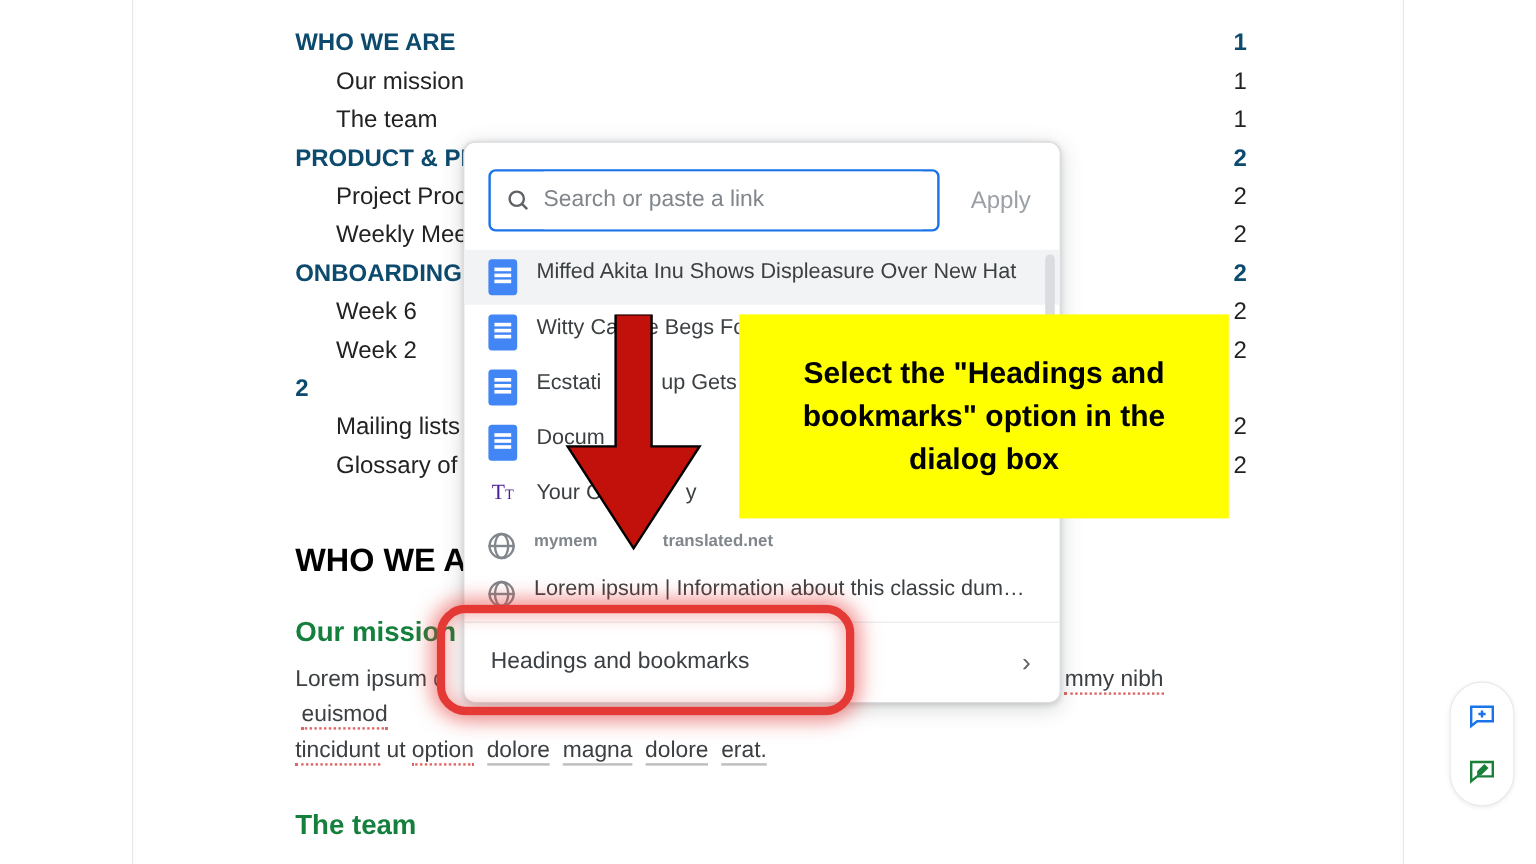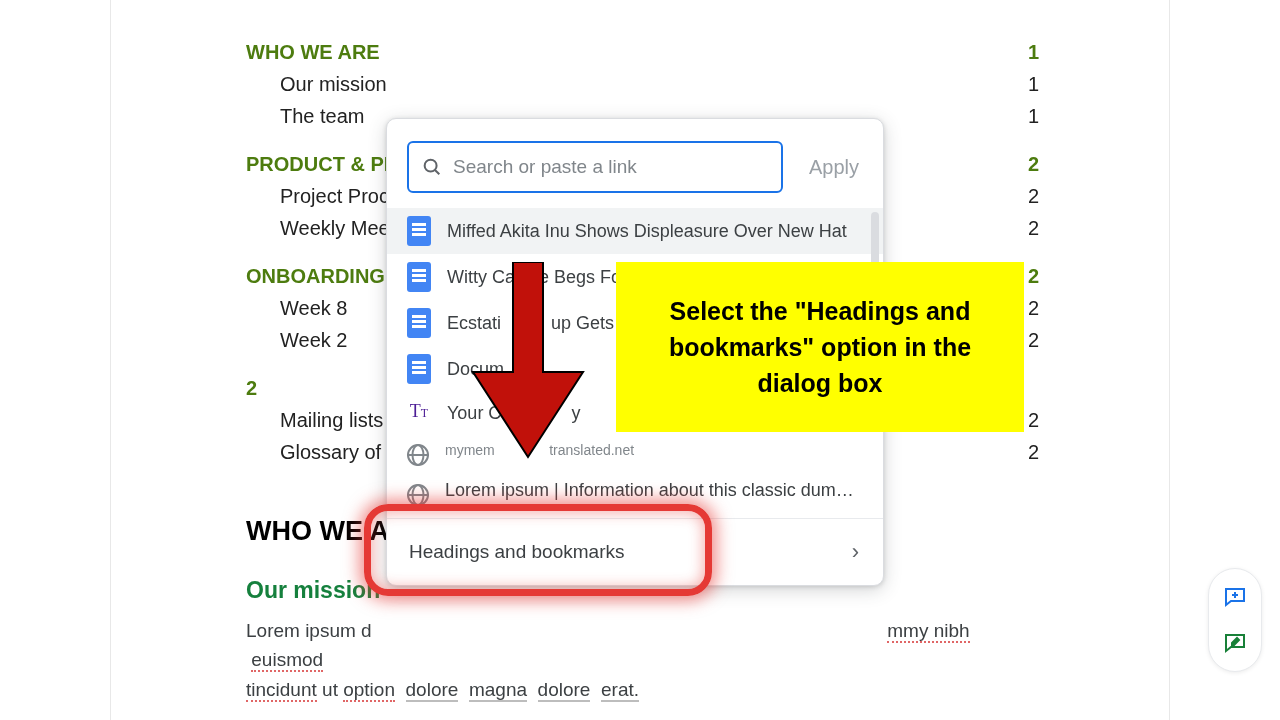--- a/index.html
+++ b/index.html
@@ -24,23 +24,23 @@
     border-right: 1px solid #e8e8e8;
   }
   .toc-row {
     display: flex;
     justify-content: space-between;
     align-items: baseline;
     line-height: 1.6;
   }
   .toc-h1 {
     font-weight: 700;
-    color: #4d7c0f;
+    color: #0c4a6e;
     font-size: 20px;
-    margin-top: 16px;
+    margin-top: 0;
   }
   .toc-h1 .pg { font-weight: 700; }
   .toc-h2 {
     font-size: 20px;
     color: #222;
     padding-left: 34px;
   }
   .toc-h2 .pg { color: #222; }
   .section-title {
     font-weight: 700;
@@ -111,31 +111,31 @@
     padding: 8px 4px;
   }
   .sugg-list {
     border-top: 1px solid transparent;
     max-height: 318px;
     overflow: hidden;
     position: relative;
   }
   .sugg-item {
     display: flex;
-    align-items: center;
+    align-items: flex-start;
     padding: 8px 20px;
     gap: 16px;
     font-size: 18px;
     color: #3c4043;
     min-height: 42px;
   }
   .sugg-item.hover { background: #f1f3f4; }
   .sugg-item .txt { flex: 1; white-space: nowrap; overflow: hidden; text-overflow: ellipsis; }
   .sugg-item .meta { display: flex; flex-direction: column; flex: 1; overflow: hidden; }
-  .sugg-item .sub { font-size: 14px; color: #80868b; margin-top: 2px; }
+  .sugg-item .sub { font-size: 14px; color: #80868b; margin-top: 2px; font-weight: bold; }
   .doc-icon {
     width: 24px; height: 30px; background: #4285f4; border-radius: 3px;
     position: relative; flex-shrink: 0;
   }
   .doc-icon::before {
     content: ""; position: absolute; left: 5px; right: 5px; top: 7px; height: 3px;
     box-shadow: 0 0 0 #fff, 0 5px 0 #fff, 0 10px 0 #fff;
     background: #fff;
   }
   .tt-icon {
@@ -258,21 +258,21 @@
   <div class="toc-row toc-h2">
     <span>Weekly Mee</span>
     <span class="pg">2</span>
   </div>
 
   <div class="toc-row toc-h1">
     <span>ONBOARDING</span>
     <span class="pg">2</span>
   </div>
   <div class="toc-row toc-h2">
-    <span>Week 8</span>
+    <span>Week 6</span>
     <span class="pg">2</span>
   </div>
   <div class="toc-row toc-h2">
     <span>Week 2</span>
     <span class="pg">2</span>
   </div>
 
   <div class="toc-row toc-h1">
     <span class="pg">2</span>
   </div>

